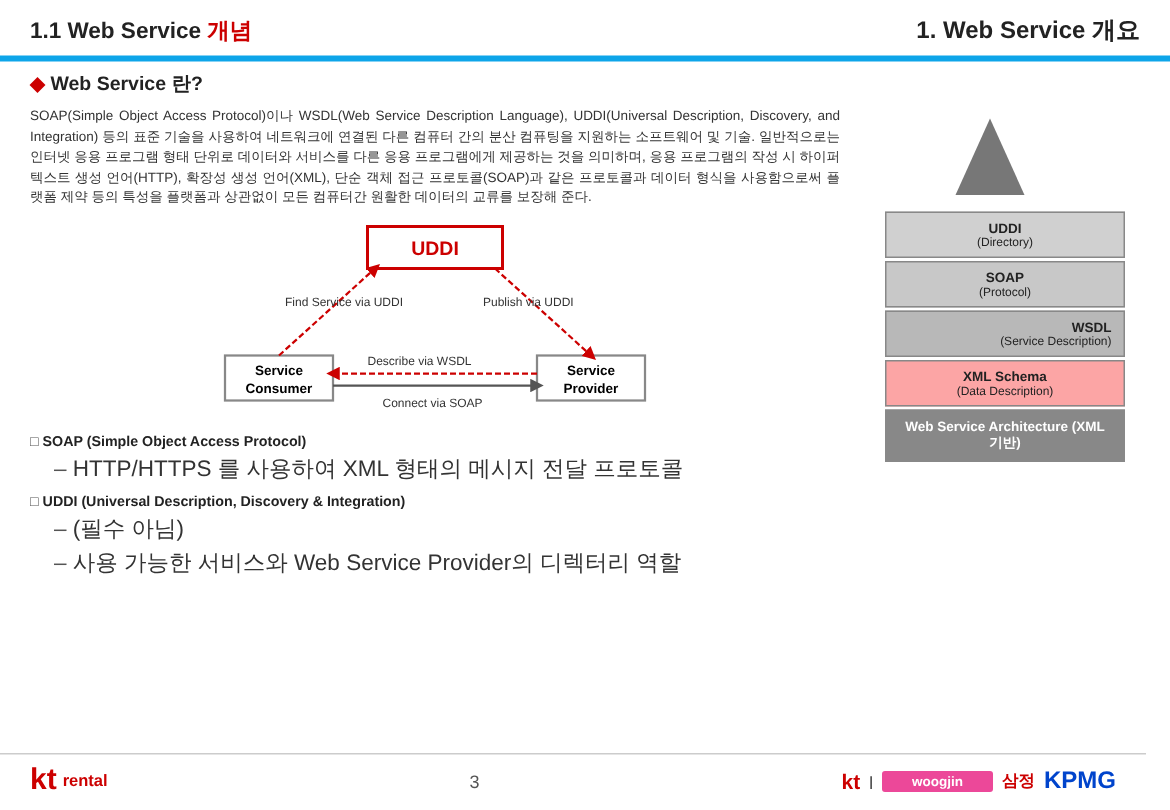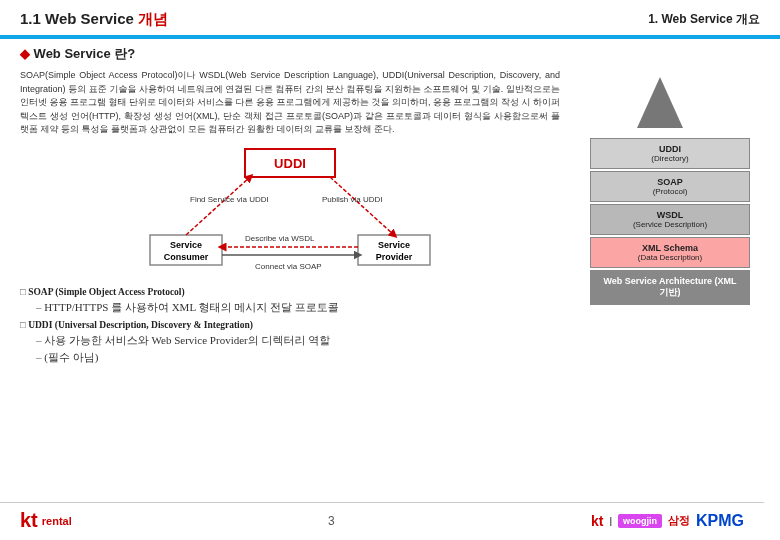--- a/index.html
+++ b/index.html
@@ -22,21 +22,21 @@
       border-bottom: 4px solid #0ea5e9;
       margin-bottom: 6px;
     }
     .header-left {
       font-size: 15px;
       font-weight: bold;
       color: #222;
     }
     .header-left span { color: #cc0000; }
     .header-right {
-      font-size: 12px;
+      font-size: 16px;
       font-weight: bold;
       color: #222;
     }
 
     
     .main {
       display: flex;
       padding: 0 20px;
     }
 
@@ -77,36 +77,35 @@
       top: 0;
       left: 0;
       width: 100%;
       height: 100%;
       overflow: visible;
     }
 
     
     .bullets {
       margin-top: 6px;
-      font-family: Liberation Serif, serif;
     }
     .bullet-group {
       margin-bottom: 5px;
     }
     .bullet-title {
       font-size: 9.5px;
       font-weight: bold;
       margin-bottom: 2px;
     }
     .bullet-title::before {
       content: '□ ';
       color: #555;
     }
     .bullet-sub {
-      font-size: 11px;
+      font-size: 15px;
       padding-left: 16px;
       color: #333;
       line-height: 1.5;
     }
     .bullet-sub::before {
       content: '– ';
       color: #555;
     }
 
     
@@ -135,21 +134,21 @@
       text-align: center;
       font-size: 9px;
       font-weight: bold;
       border: 1px solid #888;
     }
     .stack-item .item-label { font-weight: bold; font-size: 9px; }
     .stack-item .item-sub { font-size: 8px; font-weight: normal; }
 
     .stack-uddi { background: #d0d0d0; }
     .stack-soap { background: #c8c8c8; }
-    .stack-wsdl { background: #b8b8b8; }
+    .stack-wsdl { background: #b8b8b8; text-align: right; }
     .stack-xml { background: #fca5a5; }
     .stack-arch { background: #888; color: white; }
 
     
     .footer {
       position: absolute;
       bottom: 8px;
       left: 0;
       right: 16px;
       display: flex;
@@ -191,23 +190,23 @@
       font-weight: bold;
     }
 
     .kt-logo-right {
       color: #cc0000;
       font-size: 14px;
       font-weight: bold;
     }
 
     .woogjin-logo {
-      background: #d946ef;
+      background: #ec4899;
       color: white;
-      padding: 2px 5px;
+      padding: 2px 20px;
       font-size: 9px;
       border-radius: 2px;
     }
 
     .samjung-logo {
       color: #cc0000;
       font-weight: bold;
       font-size: 11px;
     }
 
@@ -273,22 +272,22 @@
       </svg>
     </div>
 
     <div class="bullets">
       <div class="bullet-group">
         <div class="bullet-title">SOAP (Simple Object Access Protocol)</div>
         <div class="bullet-sub">HTTP/HTTPS 를 사용하여 XML 형태의 메시지 전달 프로토콜</div>
       </div>
       <div class="bullet-group">
         <div class="bullet-title">UDDI (Universal Description, Discovery &amp; Integration)</div>
+        <div class="bullet-sub">(필수 아님)</div>
         <div class="bullet-sub">사용 가능한 서비스와 Web Service Provider의 디렉터리 역할</div>
-        <div class="bullet-sub">(필수 아님)</div>
       </div>
     </div>
 
   </div>
 
   <div class="right-panel">
 
     <div style="width:160px; display:flex; justify-content:center; margin-bottom:6px;">
       <div style="position:relative;">
         <svg width="50" height="55" viewBox="0 0 50 55">

